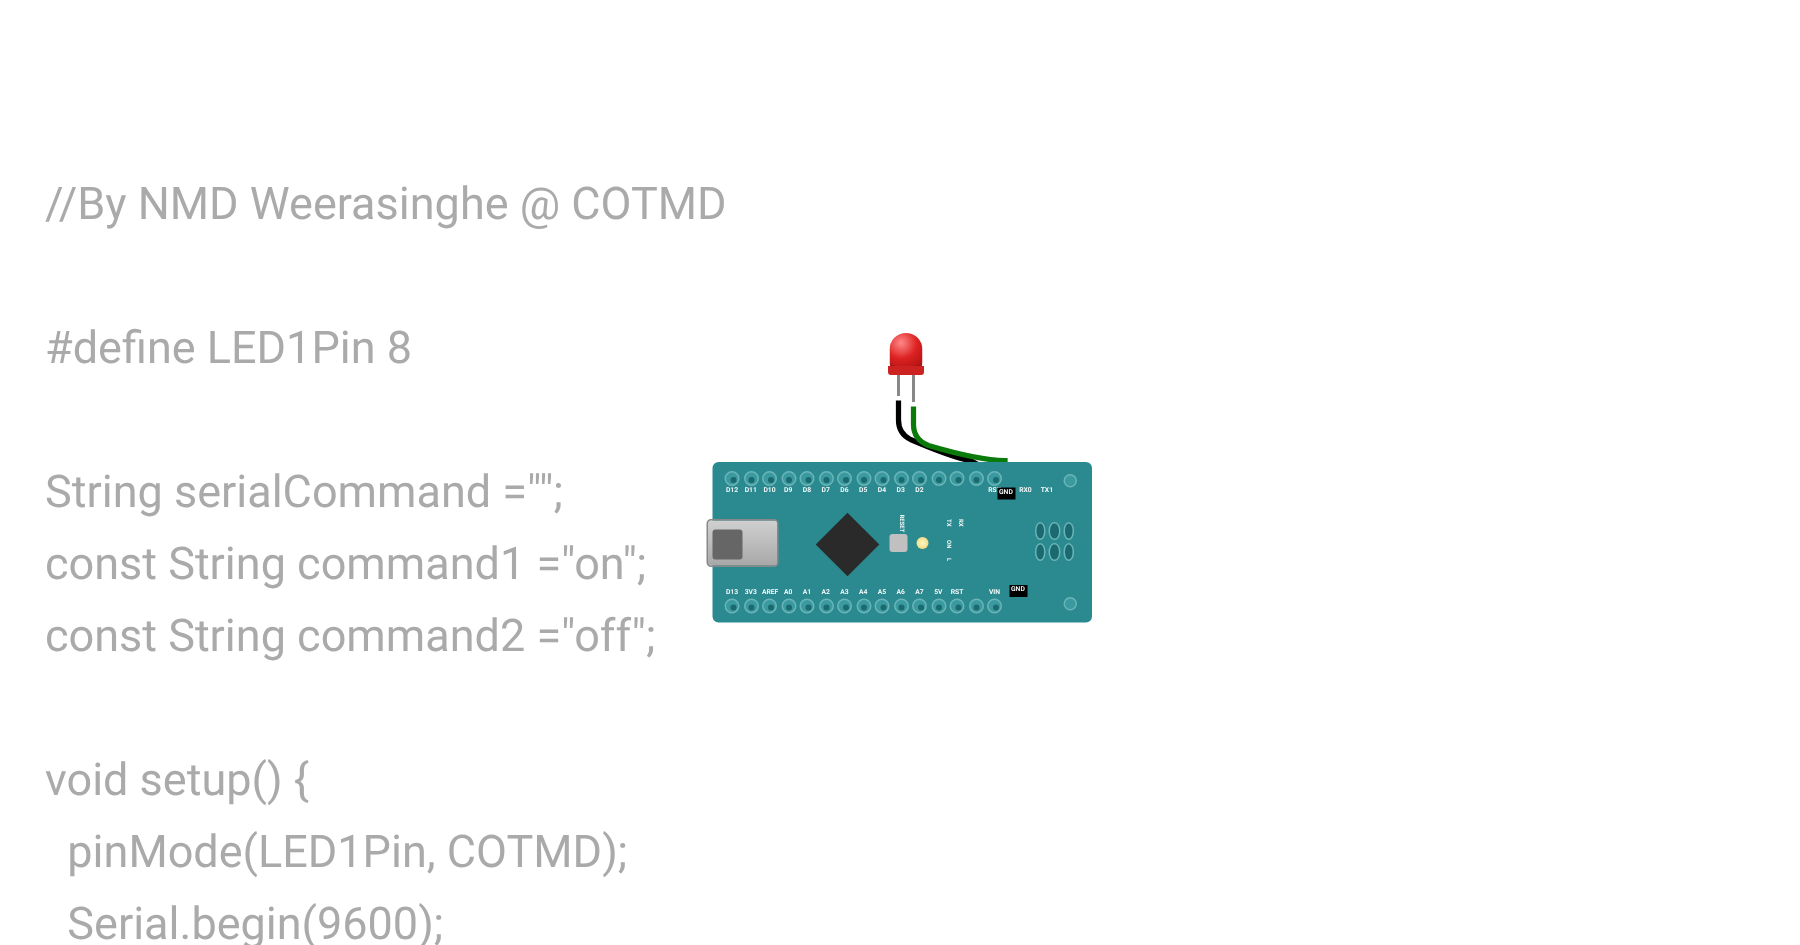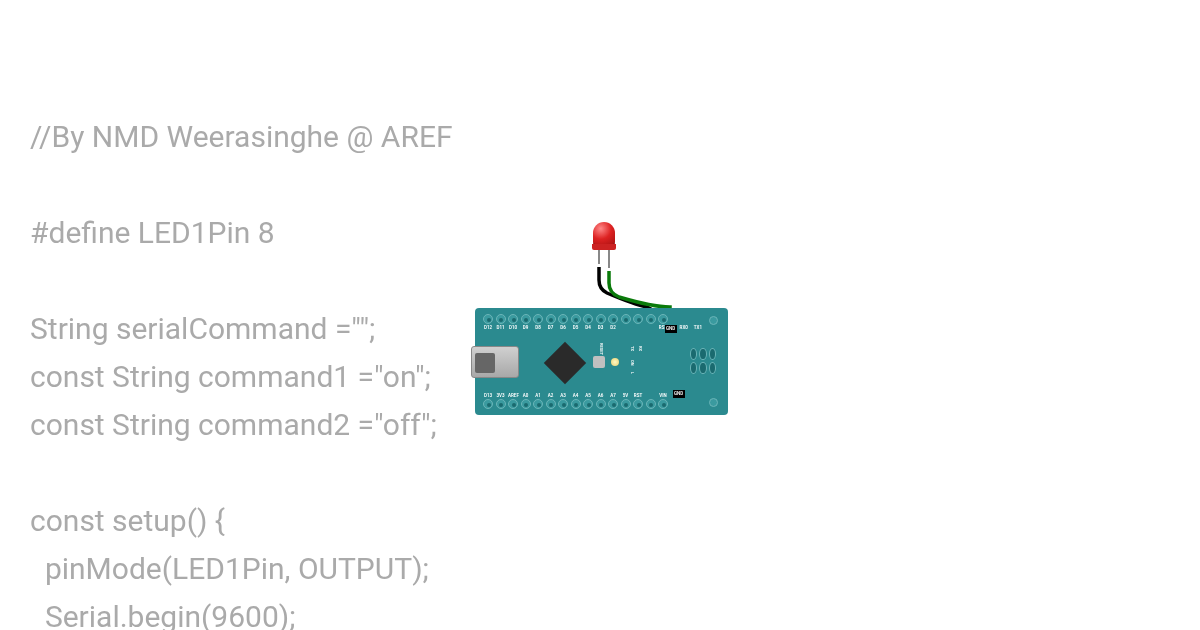--- a/index.html
+++ b/index.html
@@ -252,30 +252,30 @@
       position: absolute;
       stroke: #0a7a0a;
       stroke-width: 3.5;
       fill: none;
     }
   </style>
 </head>
 <body>
 
 <div class="code-block">
-<span>//By NMD Weerasinghe @ AREF</span>
+<span>//By NMD Weerasinghe @ COTMD</span>
 <span></span>
 <span>#define LED1Pin 8</span>
 <span></span>
 <span>String serialCommand ="";</span>
 <span>const String command1 ="on";</span>
 <span>const String command2 ="off";</span>
 <span></span>
-<span>const setup() {</span>
-<span>  pinMode(LED1Pin, OUTPUT);</span>
+<span>void setup() {</span>
+<span>  pinMode(LED1Pin, COTMD);</span>
 <span>  Serial.begin(9600);</span>
 
 </div>
 
 <div class="circuit">
 
   <svg width="260" height="200" style="position:absolute;left:0;top:0;">
     <path class="wire-black" d="M 124 42 L 124 55 Q 124 64 132 68 Q 160 80 172 82 L 183 88"></path>
     <path class="wire-green" d="M 134 46 L 134 58 Q 134 68 144 72 Q 178 82 195 82 L 195 88"></path>
   </svg>

